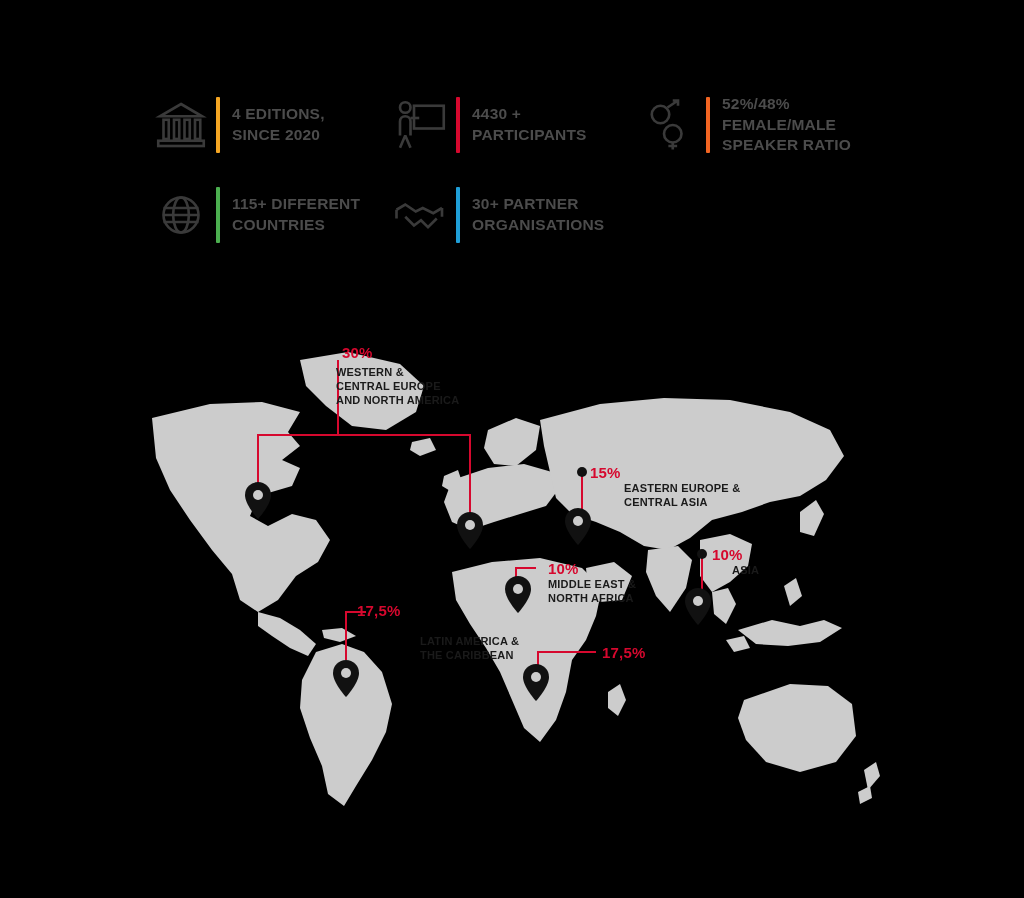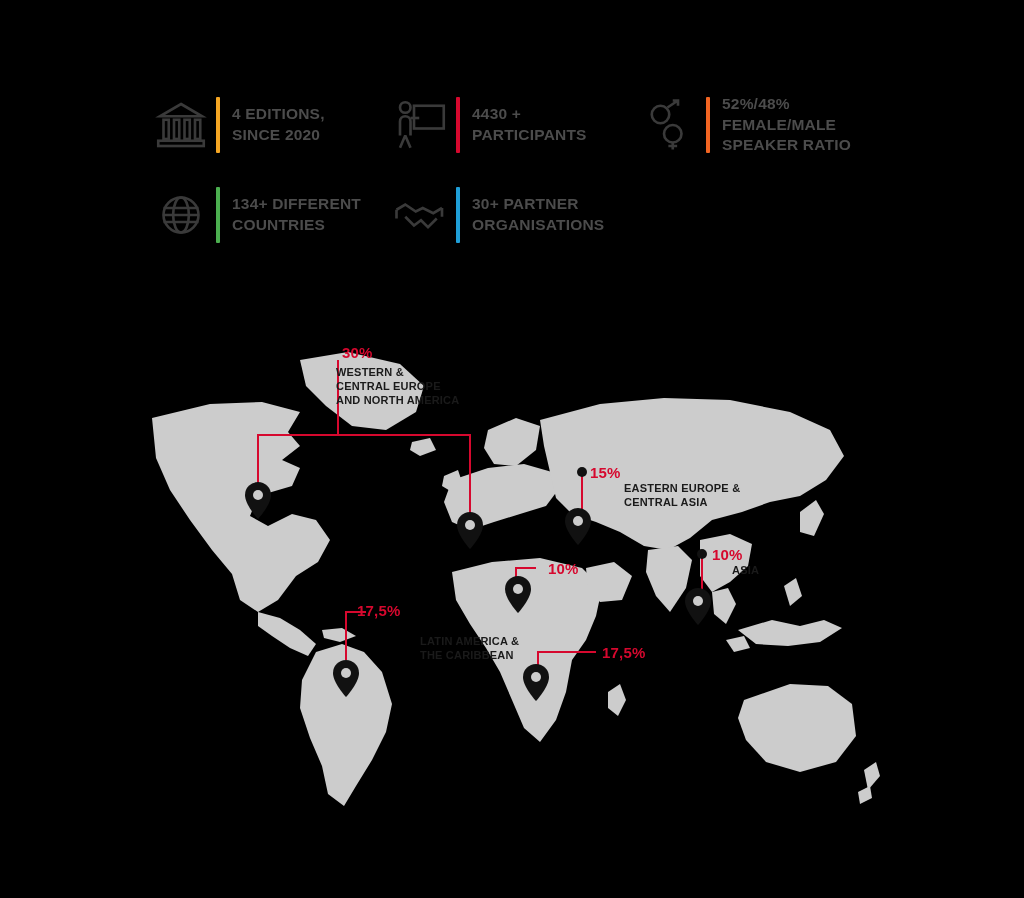--- a/index.html
+++ b/index.html
@@ -148,21 +148,21 @@
 
   <div class="stat">
     <div class="stat-icon">
       <svg width="56" height="56" viewBox="0 0 64 64" fill="none" stroke="#3a3a3a" stroke-width="3">
         <circle cx="32" cy="32" r="20"></circle>
         <ellipse cx="32" cy="32" rx="9" ry="20"></ellipse>
         <path d="M12 24 h40 M12 40 h40 M12 32 h40"></path>
       </svg>
     </div>
     <div class="stat-rule" style="background:#4caf50"></div>
-    <div class="stat-text">134+ DIFFERENT
+    <div class="stat-text">115+ DIFFERENT
 COUNTRIES</div>
   </div>
 
   <div class="stat">
     <div class="stat-icon">
       <svg width="56" height="56" viewBox="0 0 64 64" fill="none" stroke="#3a3a3a" stroke-width="3">
         <path d="M4 26 L14 20 L26 28 L34 24 L46 30 L56 24"></path>
         <path d="M14 34 L24 44 L32 38 L40 46 L50 36"></path>
         <path d="M4 26 v10 M56 24 v10"></path>
       </svg>
@@ -276,20 +276,22 @@
 AND NORTH AMERICA</div>
 
   <div class="pct" style="left:590px; top:164px;">15%</div>
   <div class="region-label" style="left:588px; top:182px;margin-left:36px;">EASTERN EUROPE &amp;
 CENTRAL ASIA</div>
 
   <div class="pct" style="left:712px; top:246px;">10%</div>
   <div class="region-label" style="left:732px; top:264px;">ASIA</div>
 
   <div class="pct" style="left:548px; top:260px;">10%</div>
+  <div class="region-label" style="left:548px; top:278px;">MIDDLE EAST &amp;
+NORTH AFRICA</div>
 
   <div class="pct" style="left:357px; top:302px;">17,5%</div>
   <div class="region-label" style="left:420px; top:335px;">LATIN AMERICA &amp;
 THE CARIBBEAN</div>
 
   <div class="pct" style="left:602px; top:344px;">17,5%</div>
 
 </div>
 
 </body></html>

